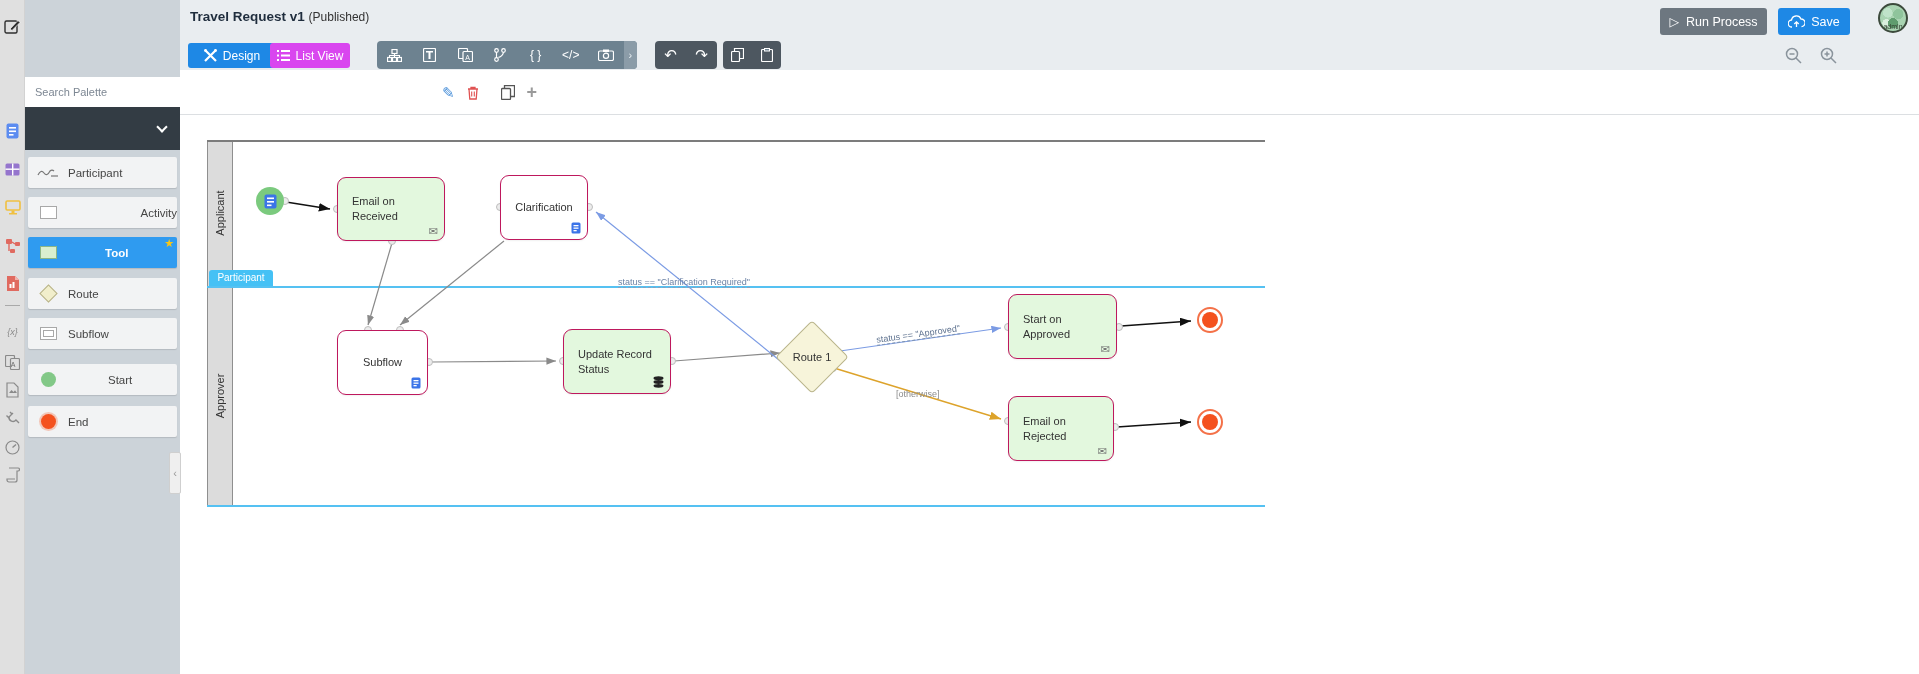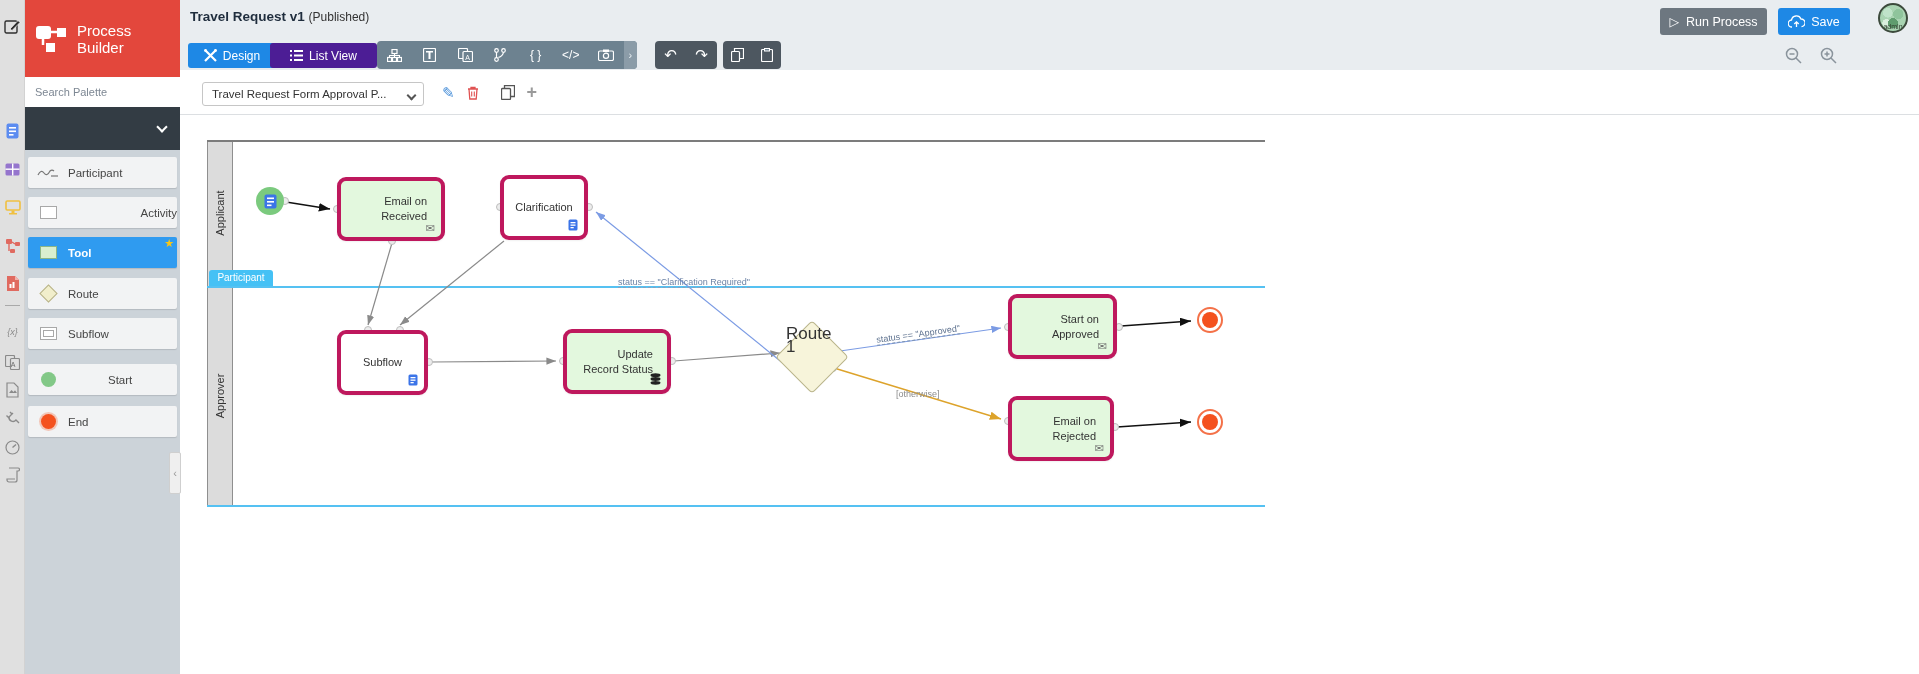--- a/index.html
+++ b/index.html
@@ -18,38 +18,38 @@
   .logo-block { position:absolute; left:0; top:0; width:155px; height:77px; background:#e3473c; color:#fff; display:flex; align-items:center; padding-left:10px; }
   .logo-text { font-size:15px; line-height:17px; font-weight:400; margin-left:8px; }
   .palette-search { position:absolute; left:0; top:77px; width:155px; height:30px; background:#ffffff; border:none; padding-left:10px; font-size:11px; color:#555; outline:none; font-family:"Liberation Sans",sans-serif; }
   .palette-search::placeholder { color:#7d8793; }
   .palette-cat { position:absolute; left:0; top:107px; width:155px; height:43px; background:#333c44; }
   .cat-chevron { position:absolute; right:14px; top:16px; width:8px; height:8px; border-right:2px solid #fff; border-bottom:2px solid #fff; transform:rotate(45deg); }
   .pal-item { position:absolute; left:3px; width:149px; height:31px; background:#f2f3f4; border-radius:2px; display:flex; align-items:center; box-shadow:0 1px 1px rgba(0,0,0,.12); cursor:pointer; }
   .pal-item .pi-icon { width:40px; display:flex; justify-content:center; align-items:center; }
   .pal-item .pi-label { font-size:11.5px; color:#454545; }
   .pal-item.selected { background:#2f9bf0; }
-  .pal-item.selected .pi-label { color:#ffffff; font-weight:bold; }
+  .pal-item.selected .pi-label { color:#ffffff; font-weight:bold;margin-left:37px; }
   .pal-star { position:absolute; right:3px; top:0px; color:#f5c518; font-size:11px; }
   .shape-rect { width:17px; height:13px; background:#fff; border:1px solid #a8a8a8; }
   .shape-rect.green { background:#d8efcf; border-color:#8ab686; }
   .shape-rect.sub { box-shadow:inset 0 0 0 2px #fff, inset 0 0 0 3px #a8a8a8; }
   .shape-diamond { width:13px; height:13px; background:#f1eecb; border:1px solid #b7b28a; transform:rotate(45deg); }
   .shape-circle { width:15px; height:15px; border-radius:50%; }
   .shape-circle.start { background:#82c887; }
   .shape-circle.end { background:#f4511e; box-shadow:0 0 0 2px rgba(244,81,30,.28); }
   .collapse-handle { position:absolute; left:169px; top:452px; width:12px; height:42px; background:#efefef; border:1px solid #cfcfcf; border-radius:2px; color:#9a9a9a; font-size:11px; text-align:center; line-height:40px; z-index:31; cursor:pointer; }
 
   
   .header { position:absolute; left:180px; top:0; width:1739px; height:70px; background:#e9edf0; z-index:20; }
   .page-title { position:absolute; left:10px; top:9px; font-size:13.5px; font-weight:bold; color:#1f2d3d; }
   .page-status { font-weight:normal; font-size:12px; color:#333; }
   .seg-btn { position:absolute; top:43px; height:25px; border-radius:3px; color:#fff; font-size:12px; display:flex; align-items:center; justify-content:center; gap:6px; cursor:pointer; }
   .btn-design { left:8px; width:88px; background:#1e88e5; }
-  .btn-listview { left:90px; width:107px; background:#4c1d95; }
+  .btn-listview { left:90px; width:80px; background:#d946ef; }
   .icon-group { position:absolute; top:41px; height:28px; background:#6d8290; border-radius:4px; display:flex; align-items:center; color:#fff; z-index:21; }
   .icon-group .tb-icon { width:37px; text-align:center; font-size:12px; cursor:pointer; display:flex; justify-content:center; align-items:center; height:28px; }
   .grp-main { left:197px; width:260px; }
   .grp-main .more { width:14px; background:#8b9ca8; border-radius:0 4px 4px 0; font-size:11px; color:#e7eef2; }
   .grp-undo { left:475px; width:62px; background:#4d5760; }
   .grp-undo .tb-icon { width:31px; font-size:15px; }
   .grp-clip { left:543px; width:58px; background:#4d5760; }
   .grp-clip .tb-icon { width:29px; }
   .btn-run { position:absolute; left:1480px; top:8px; width:107px; height:27px; background:#6d7780; border-radius:3px; color:#fff; font-size:12.5px; display:flex; align-items:center; justify-content:center; gap:7px; cursor:pointer; }
   .btn-save { position:absolute; left:1598px; top:8px; width:72px; height:27px; background:#1e88e5; border-radius:3px; color:#fff; font-size:12.5px; display:flex; align-items:center; justify-content:center; gap:6px; cursor:pointer; }
@@ -74,28 +74,28 @@
   
   .canvas { position:absolute; left:180px; top:115px; width:1739px; height:559px; background:#fff; }
   .pool { position:absolute; left:207px; top:140px; width:1058px; height:367px; border-top:2px solid #7c7c7c; border-bottom:2px solid #55c1f2; z-index:1; }
   .lane-strip { position:absolute; left:0; top:0; width:26px; height:100%; background:#dcdcdc; border-left:1px solid #8f8f8f; border-right:1px solid #8f8f8f; }
   .lane-divider { position:absolute; left:0; top:144px; width:100%; height:2px; background:#55c1f2; }
   .lane-label { position:absolute; white-space:nowrap; font-size:11px; color:#333; transform:translate(-50%,-50%) rotate(-90deg); z-index:2; }
   .pool-tab { position:absolute; left:209px; top:270px; width:64px; height:16px; background:#45c1f5; border-radius:3px 3px 0 0; color:#fff; font-size:10px; text-align:center; line-height:16px; z-index:3; }
 
   #edges { position:absolute; left:0; top:0; width:1919px; height:674px; z-index:4; pointer-events:none; }
 
-  .node { position:absolute; border:4px solid #be185d; border-radius:9px; background:#fff; display:flex; align-items:center; justify-content:center; text-align:right; font-size:11px; color:#333; line-height:15px; z-index:5; box-shadow:0 1px 2px rgba(0,0,0,.06); cursor:pointer; padding:0 14px; }
+  .node { position:absolute; border:1px solid #be185d; border-radius:9px; background:#fff; display:flex; align-items:center; justify-content:center; text-align:left; font-size:11px; color:#333; line-height:15px; z-index:5; box-shadow:0 1px 2px rgba(0,0,0,.06); cursor:pointer; padding:0 14px; }
   .node.green { background:#e3f8de; }
   .corner-icon { position:absolute; right:6px; bottom:3px; font-size:11px; color:#6f6f6f; line-height:11px; }
   .start-node { position:absolute; width:28px; height:28px; border-radius:50%; background:#7bca7e; z-index:5; display:flex; align-items:center; justify-content:center; cursor:pointer; }
   .end-node { position:absolute; width:26px; height:26px; border-radius:50%; border:2px solid #f47148; background:#fff; z-index:5; display:flex; align-items:center; justify-content:center; cursor:pointer; }
   .end-node i { display:block; width:16px; height:16px; border-radius:50%; background:#f4511e; }
   .route-diamond { position:absolute; left:786px; top:331px; width:52px; height:52px; background:#f7f4da; border:1px solid #b9b48a; transform:rotate(45deg); border-radius:4px; z-index:5; cursor:pointer; }
-  .route-label { position:absolute; left:786px; top:314px; width:52px; height:52px; z-index:6; display:flex; align-items:center; justify-content:center; font-size:17px; color:#333; line-height:13px; pointer-events:none; }
+  .route-label { position:absolute; left:786px; top:331px; width:52px; height:52px; z-index:6; display:flex; align-items:center; justify-content:center; font-size:11px; color:#333; line-height:13px; pointer-events:none; }
   .edge-label { position:absolute; font-size:9px; z-index:6; white-space:nowrap; }
   .el-clar { left:618px; top:277px; color:#6d83a6; border-bottom:1px dashed #8ba0bd; }
   .el-appr { left:876px; top:329px; color:#5f7390; transform:rotate(-8deg); border-bottom:1px dashed #7e93ae; }
   .el-other { left:896px; top:389px; color:#8c8c8c; }
 
   svg text { font-family:"Liberation Sans",sans-serif; }
 </style>
 </head>
 <body>
 
@@ -174,32 +174,20 @@
         </svg>
     </div>
     <div class="strip-icon" style="top:467px;">
       <svg width="14" height="16" viewBox="0 0 14 16">
           <path d="M3 1 h9 a1.5 1.5 0 0 1 0 3 h-1 v9 a2 2 0 0 1 -2 2 h-6 a2 2 0 0 1 -2 -2 v-1 h8" fill="none" stroke="#8a8a8a" stroke-width="1.2"></path>
         </svg>
     </div>
   </div>
 
   <div class="palette">
-    <div class="logo-block">
-      <svg width="34" height="30" viewBox="0 0 34 30">
-          <rect x="1" y="2" width="15" height="13" rx="3" fill="#fff"></rect>
-          <rect x="22" y="4" width="9" height="9" fill="#fff"></rect>
-          <rect x="11" y="19" width="9" height="9" fill="#fff"></rect>
-          <path d="M16 8 h6 M8 15 v6" stroke="#fff" stroke-width="2.5" fill="none"></path>
-        </svg>
-      <div class="logo-text">
-          <div>Process</div>
-          <div>Builder</div>
-        </div>
-    </div>
     <input class="palette-search" type="text" placeholder="Search Palette" style="">
     <div class="palette-cat">
         <span class="cat-chevron"></span>
       </div>
 
     <div class="pal-item" style="top:157px;">
       <span class="pi-icon">
         <svg width="22" height="10" viewBox="0 0 22 10">
             <path d="M1 7 q3 -6 6 -2 t6 -2 q2 -2 4 0" fill="none" stroke="#777" stroke-width="1.2"></path>
             <path d="M14 8 h7" stroke="#777" stroke-width="1.2"></path>
@@ -359,24 +347,20 @@
         </svg>
       <svg width="17" height="17" viewBox="0 0 17 17">
           <circle cx="7" cy="7" r="5.5" fill="none" stroke="#8a949c" stroke-width="1.5"></circle>
           <path d="M11 11 L16 16" stroke="#8a949c" stroke-width="1.5"></path>
           <path d="M4.5 7 h5 M7 4.5 v5" stroke="#8a949c" stroke-width="1.5"></path>
         </svg>
     </div>
   </div>
 
   <div class="subbar">
-    <div class="proc-select">
-      <span>Travel Request Form Approval P...</span>
-      <span class="sel-caret"></span>
-    </div>
     <div class="sub-icons">
       <span class="si icon-pencil">✎</span>
       <span class="si">
         <svg width="12" height="14" viewBox="0 0 12 14">
             <path d="M1 3 h10 M4 3 v-1.5 h4 v1.5 M2 3 l0.8 10 h6.4 l0.8 -10" fill="none" stroke="#e05252" stroke-width="1.3"></path>
             <path d="M4.7 5.5 v5 M7.3 5.5 v5" stroke="#e05252" stroke-width="1.1"></path>
           </svg>
       </span>
       <span class="si" style="margin-left:10px;">
         <svg width="14" height="15" viewBox="0 0 14 15">

